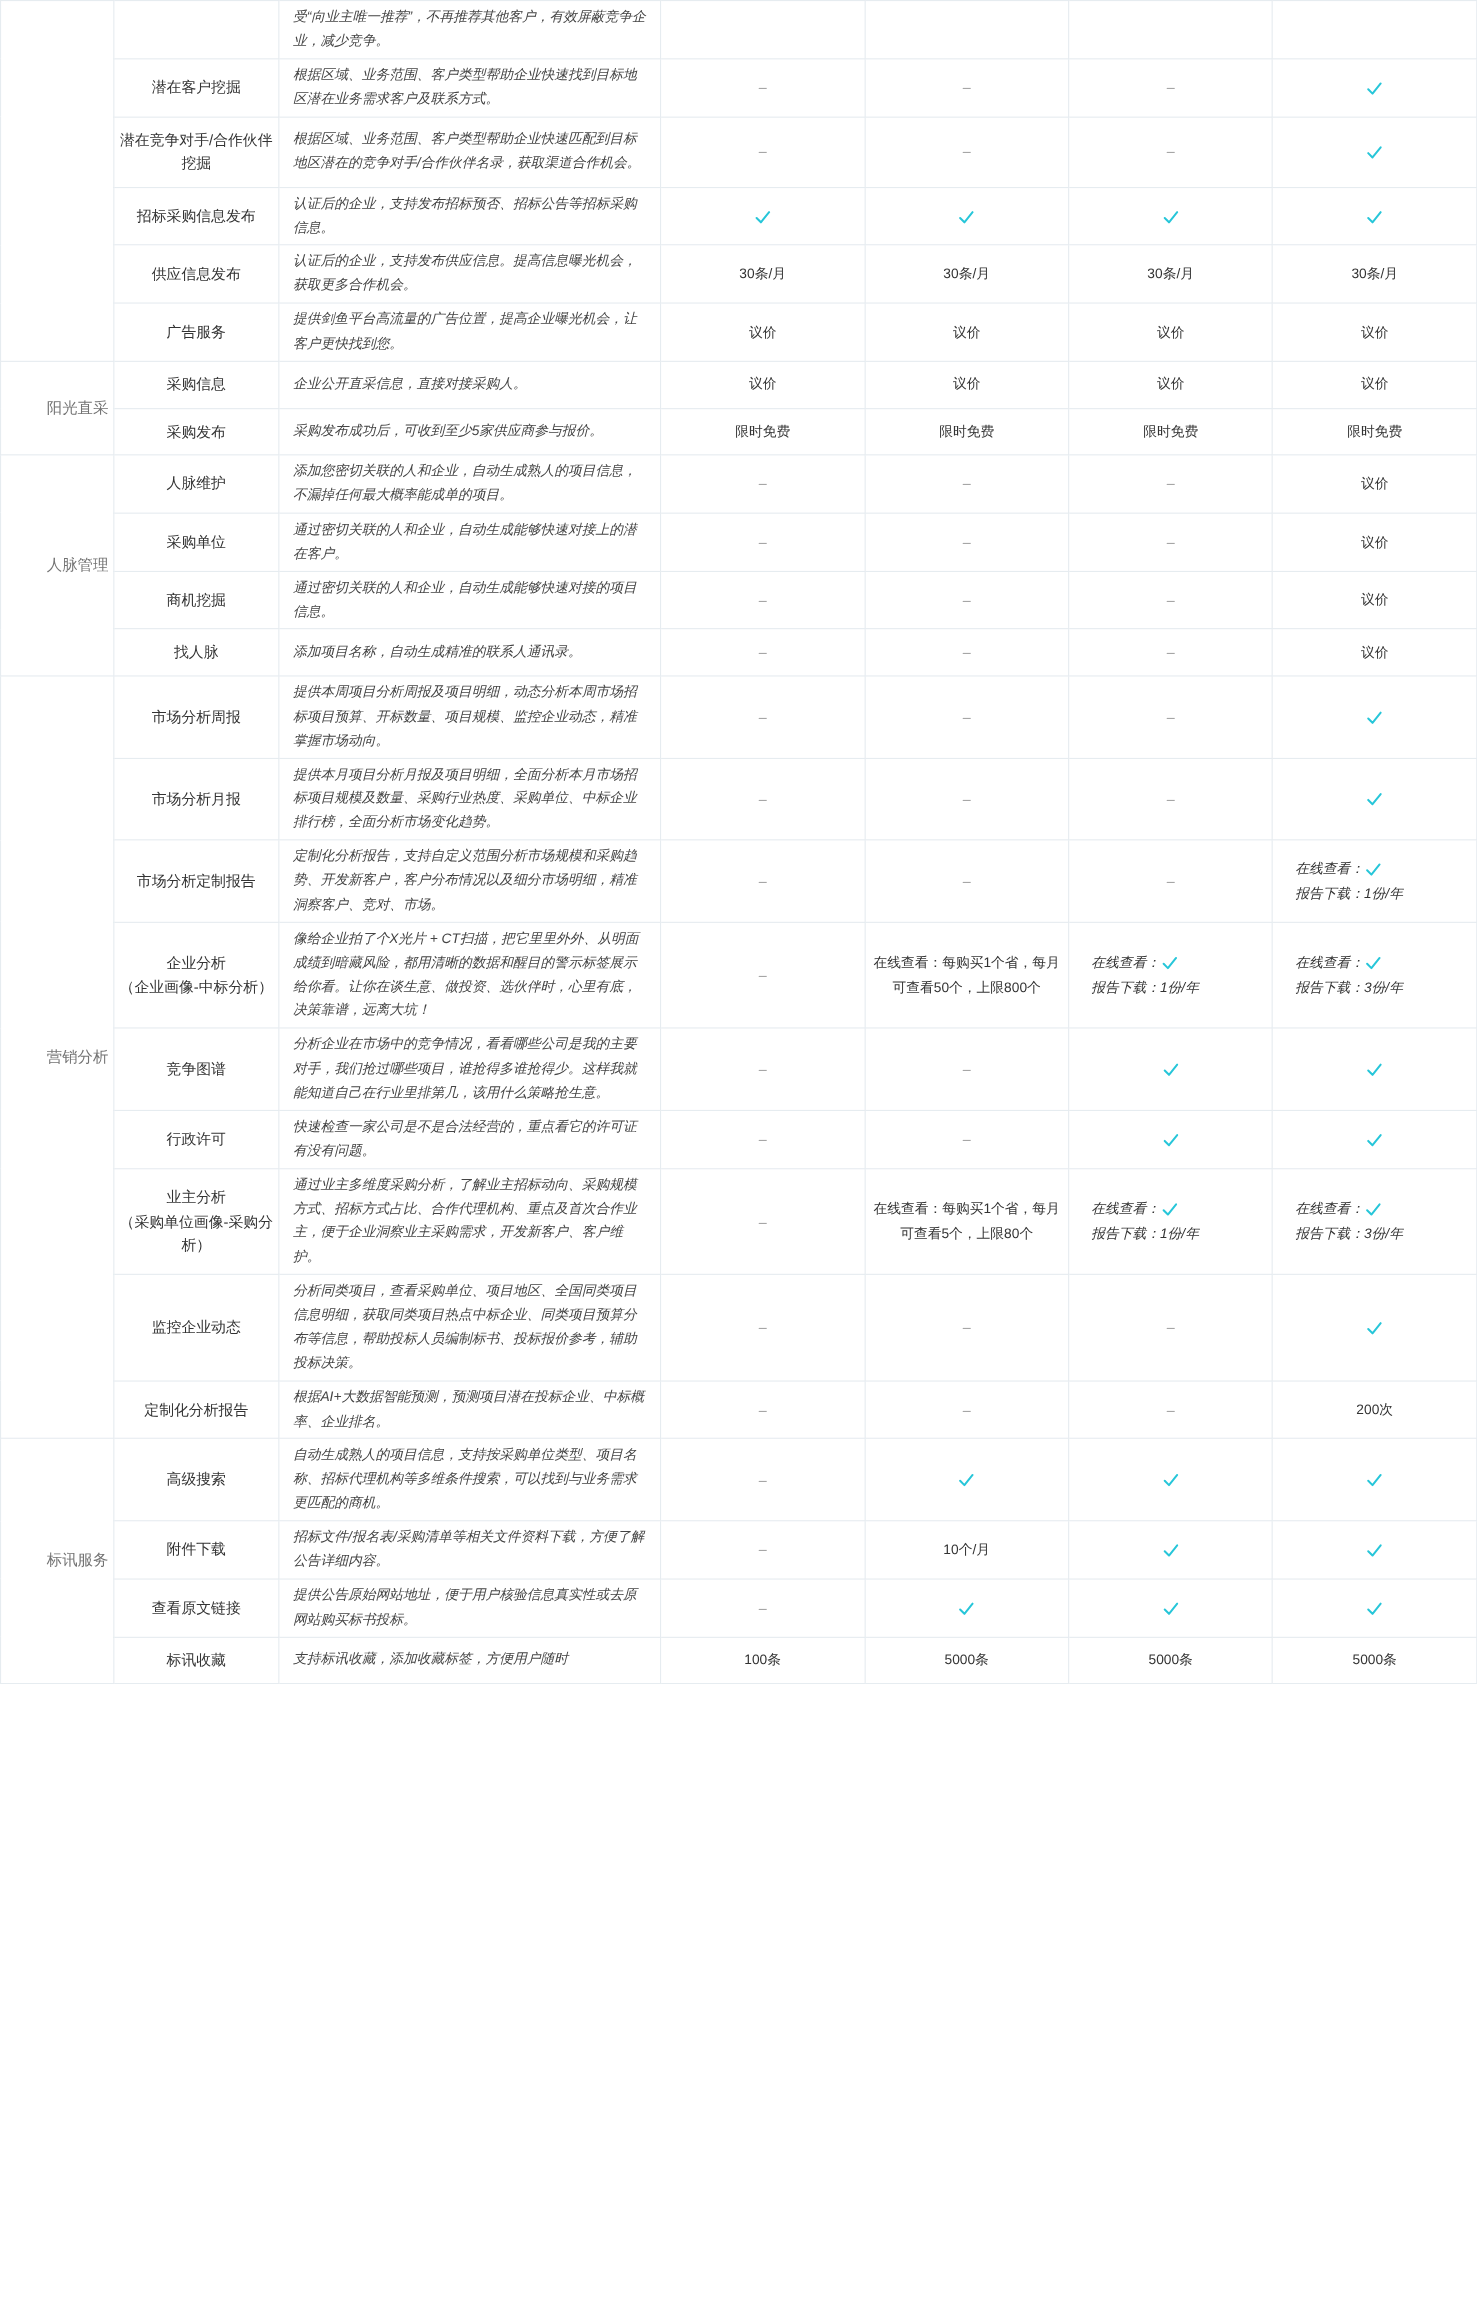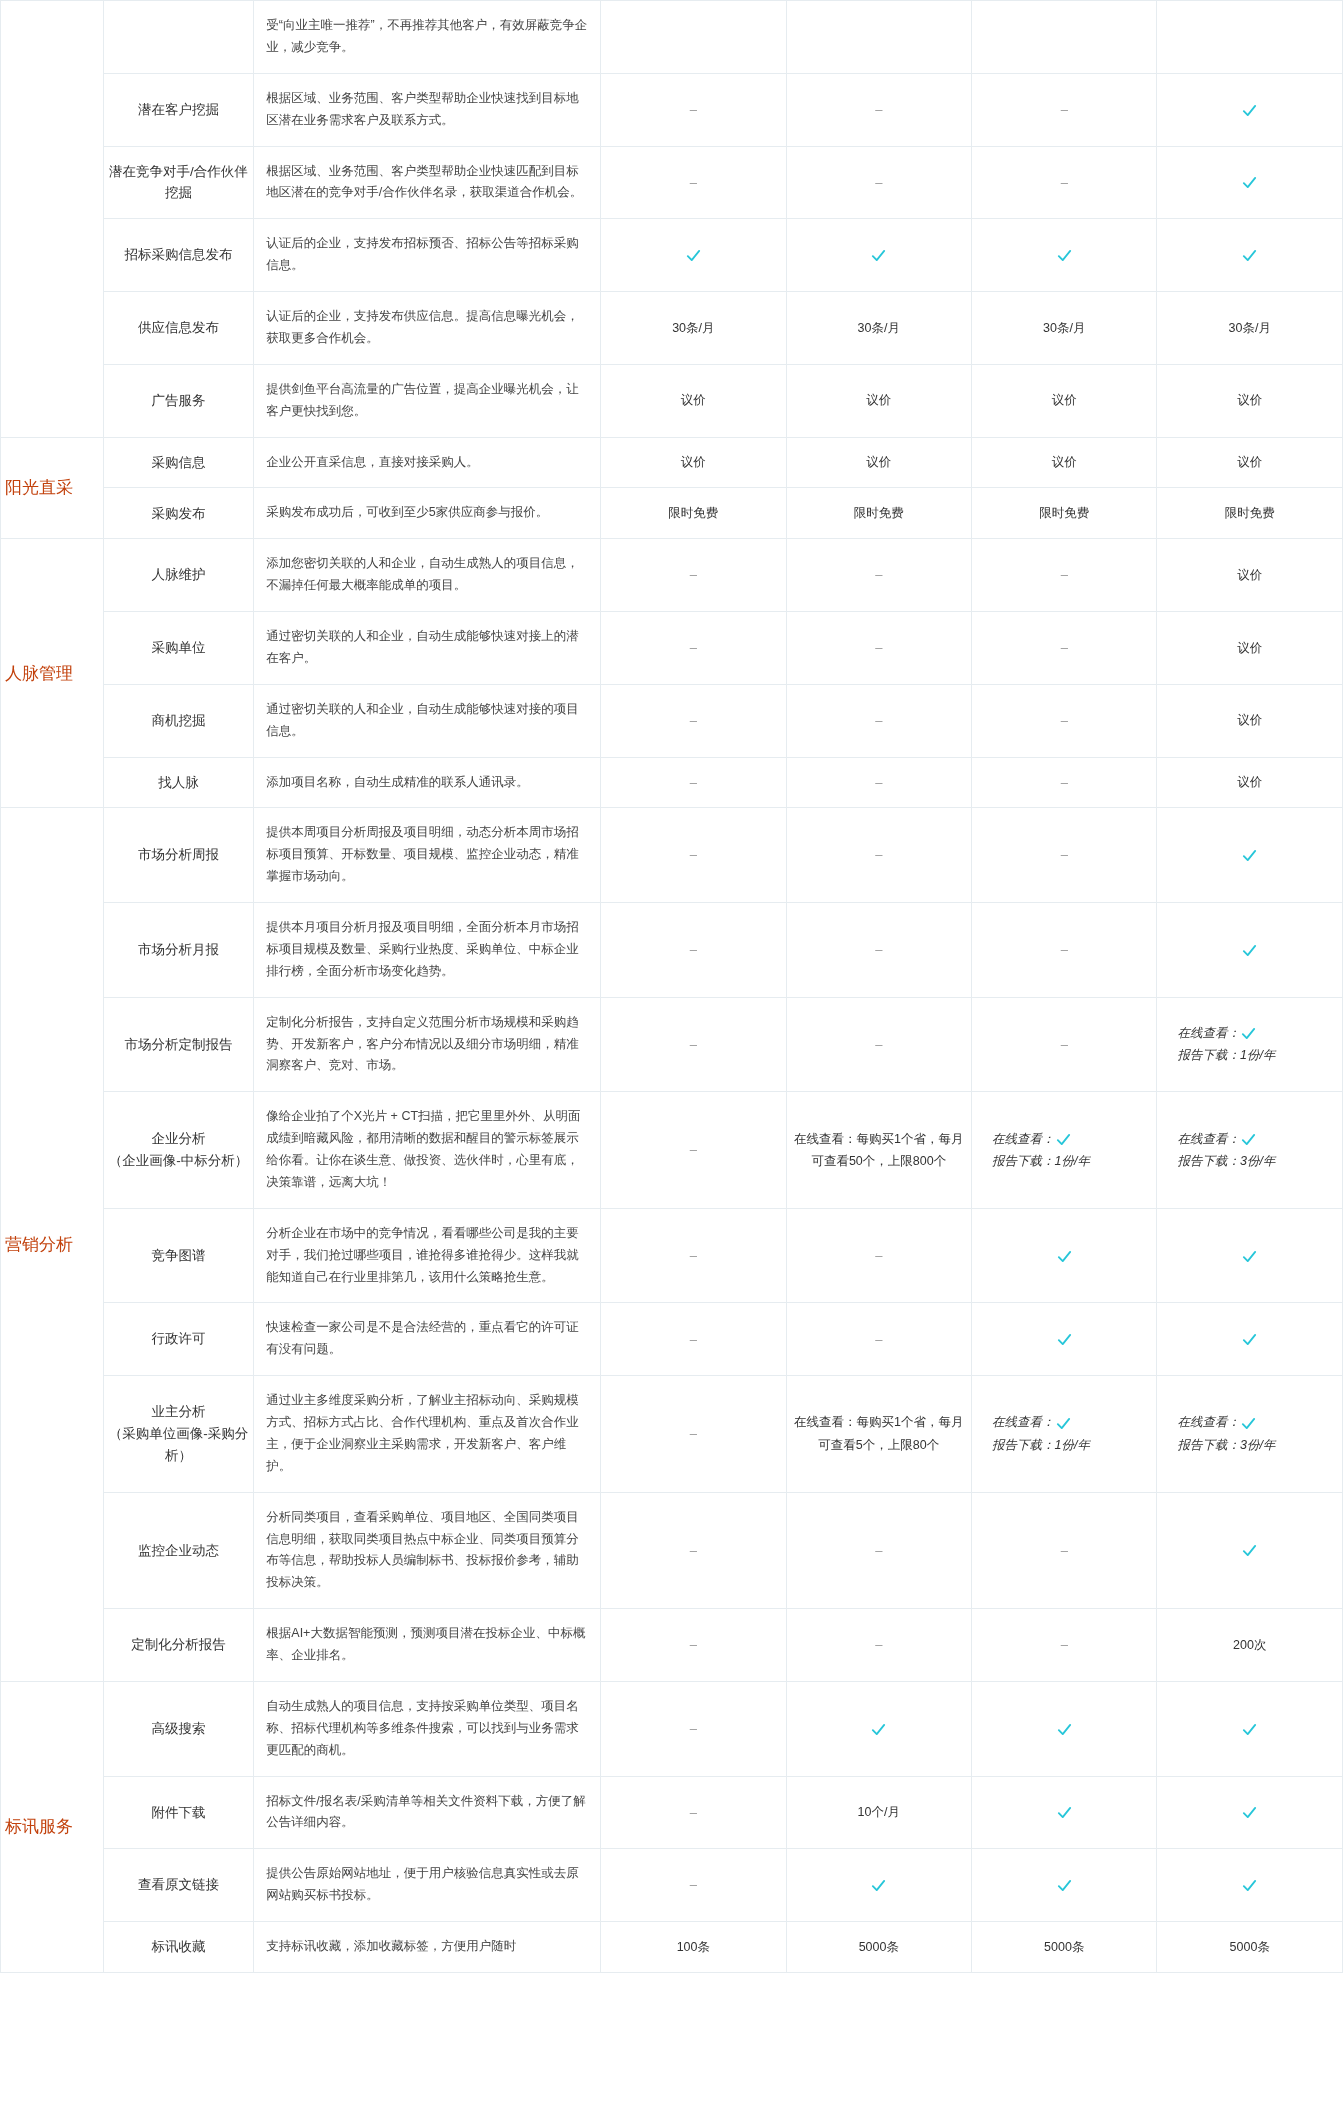--- a/index.html
+++ b/index.html
@@ -4,23 +4,23 @@
 <style>
   html,body{margin:0;padding:0;background:#ffffff;}
   body{font-family:"Liberation Sans","DejaVu Sans",sans-serif;color:#333;}
   #page{width:1343px;position:relative;}
   table.pricing{border-collapse:collapse;width:1343px;table-layout:fixed;}
   table.pricing td{border:1px solid #e6ecf0;vertical-align:middle;background:#fff;}
   .c-group{width:68px;}
   .c-feat{width:100px;}
   .c-desc{width:230px;}
   .c-plan{width:123px;}
-  td.group{font-size:17px;color:#c2410c;text-align:left;padding:6px 4px;background:#fafcfd;}
+  td.group{font-size:14px;color:#737373;text-align:right;padding:6px 4px;background:#fafcfd;}
   td.feat{font-size:13.5px;color:#333;text-align:center;padding:10px 4px;line-height:1.6;background:#fafcfd;}
-  td.desc{font-size:12.5px;color:#444;text-align:left;padding:14px 12px;line-height:1.75;background:#fff;}
+  td.desc{font-size:12.5px;color:#444;text-align:left;padding:4px 12px;line-height:1.75;background:#fff;font-style:italic;}
   td.plan{font-size:12.5px;color:#333;text-align:center;padding:8px 6px;line-height:1.8;background:#fff;}
   td.shade{background:#f3f8fb;}
   .dash{color:#999;font-size:13px;}
   .check{display:inline-block;width:17px;height:17px;vertical-align:middle;}
   .two-line{display:block;text-align:left;padding-left:14px;font-style:italic;}
   .two-line .ln{display:block;white-space:nowrap;}
   .two-line .lbl{display:inline-block;}
 </style>
 </head>
 <body>

